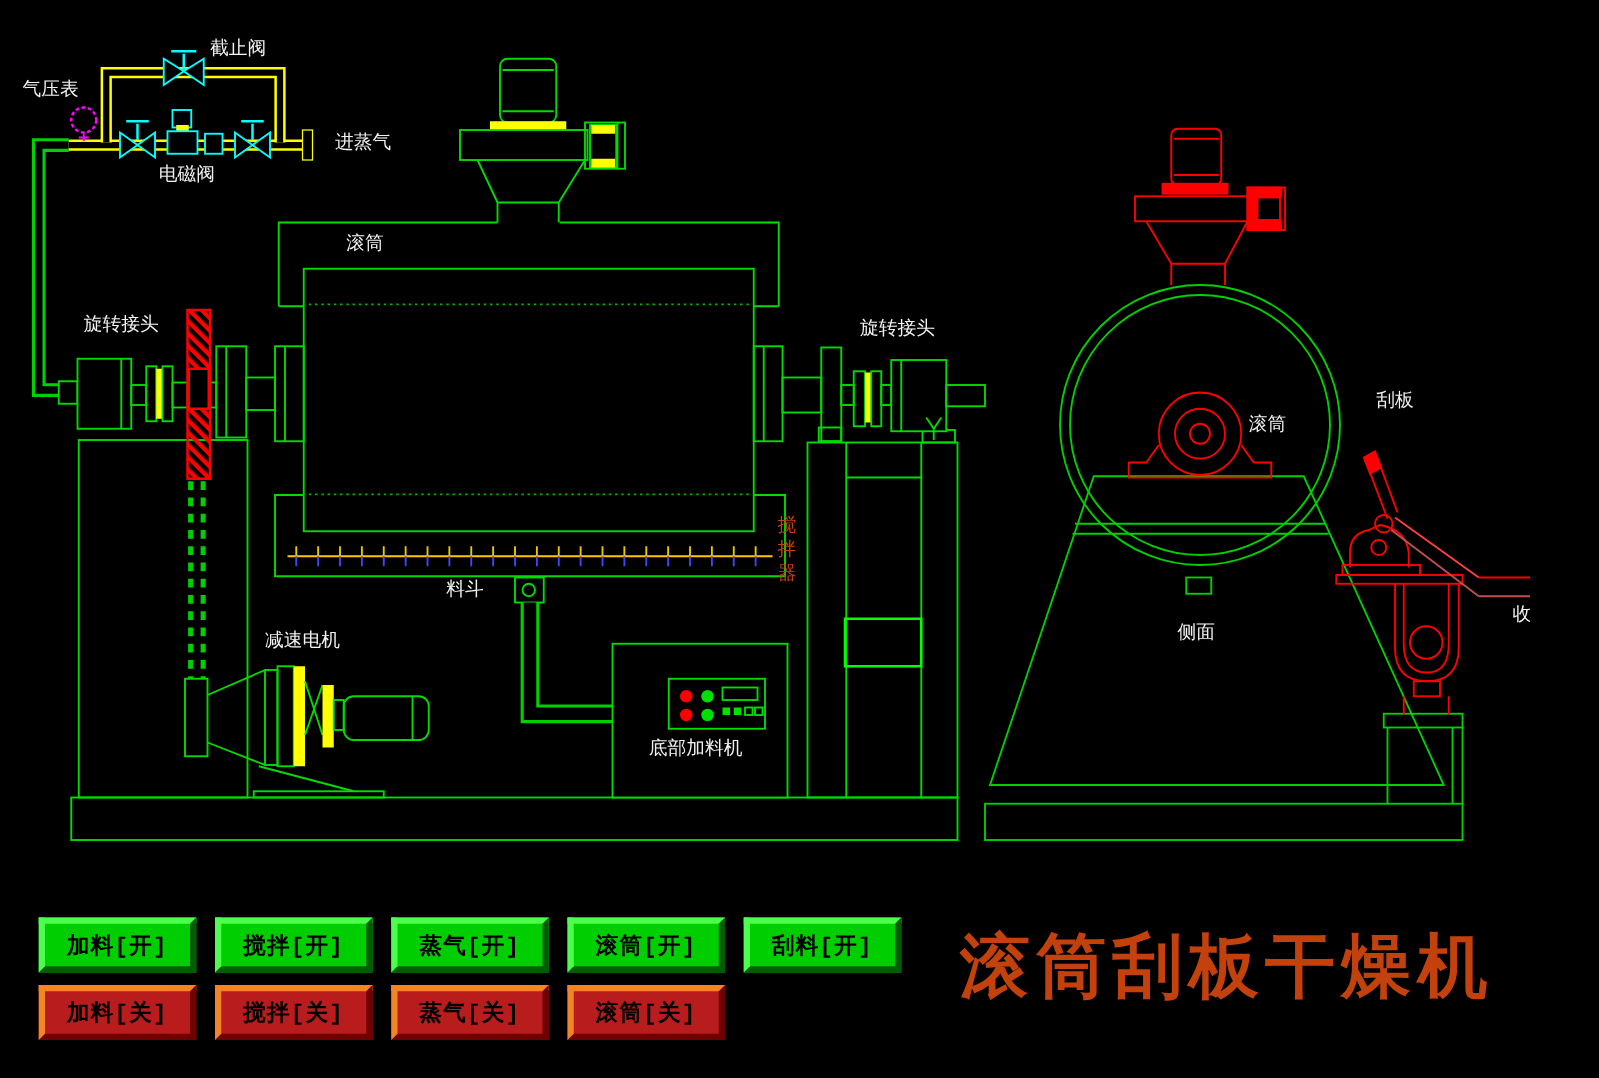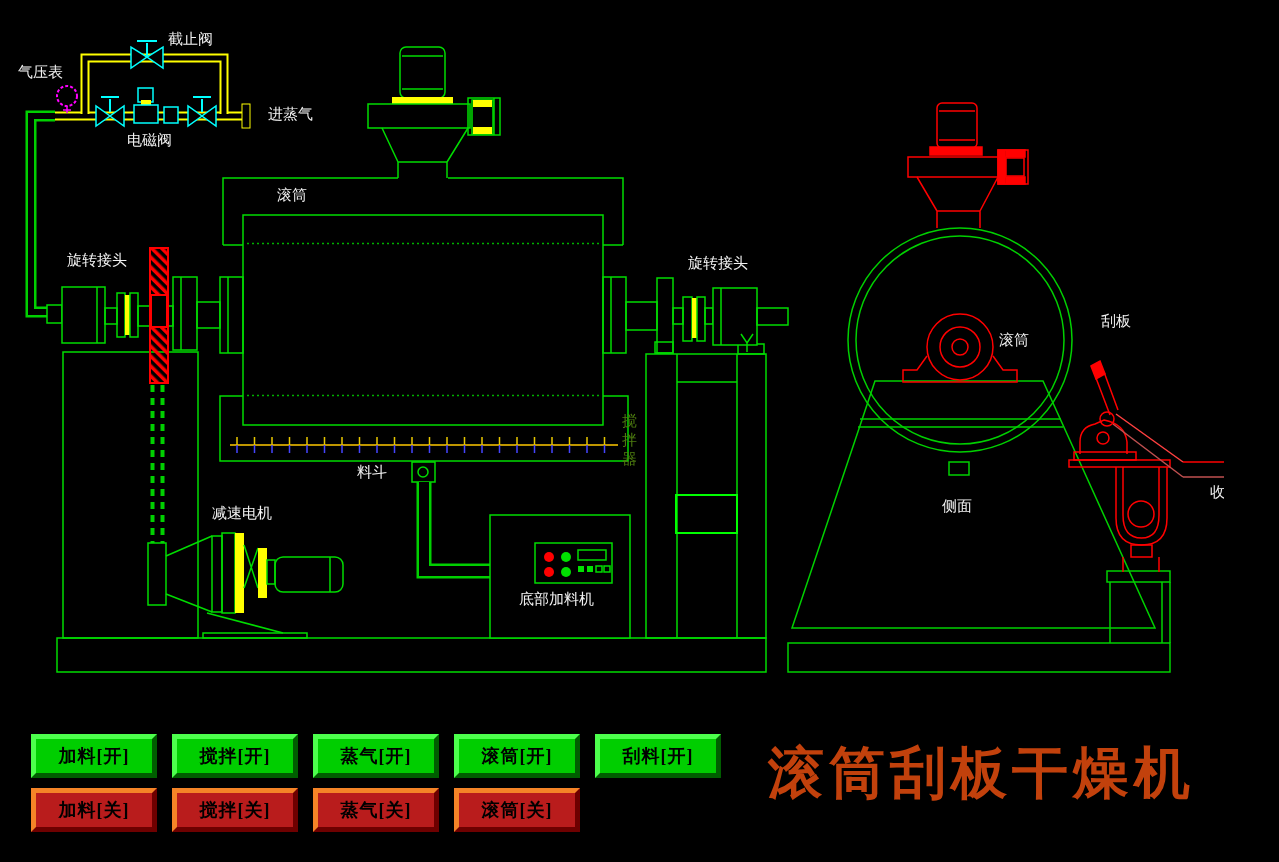--- a/index.html
+++ b/index.html
@@ -1,20 +1,20 @@
 <!DOCTYPE html>
 <html><head>
 <meta charset="utf-8">
 <style>
   html,body{margin:0;padding:0;background:#000;}
   .stage{position:relative;width:1224px;height:862px;background:#000;overflow:hidden;
-         font-family:Liberation Serif, serif;}
+         font-family:Liberation Mono, monospace;}
   .stage svg{position:absolute;left:0;top:0;}
   .lbl{position:absolute;color:#f2f2f2;font-size:15px;line-height:17px;white-space:nowrap;}
-  .vlbl{position:absolute;color:#4d7c0f;font-size:15px;line-height:19px;width:17px;
+  .vlbl{position:absolute;color:#c2410c;font-size:15px;line-height:19px;width:17px;
         word-break:break-all;white-space:normal;}
   .title{position:absolute;left:768px;top:736px;width:460px;color:#c2410c;font-size:56px;
          font-weight:bold;letter-spacing:5px;white-space:nowrap;}
   .btn{position:absolute;width:126px;height:44px;border:5px solid;box-sizing:border-box;
        display:flex;align-items:center;justify-content:center;color:#000;
        font-size:18px;font-weight:bold;cursor:pointer;letter-spacing:1px;}
   .btn-on{background:#00CE00;border-color:#4CFF4C #005E00 #005E00 #4CFF4C;}
   .btn-off{background:#b91c1c;border-color:#F58427 #6E0000 #6E0000 #F58427;}
 </style>
 </head>

